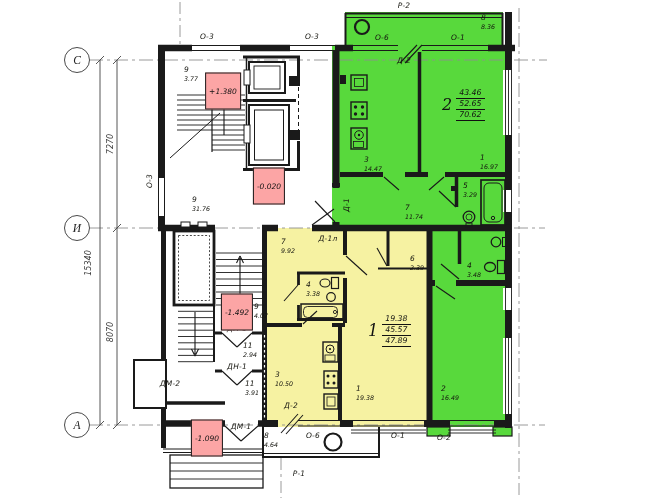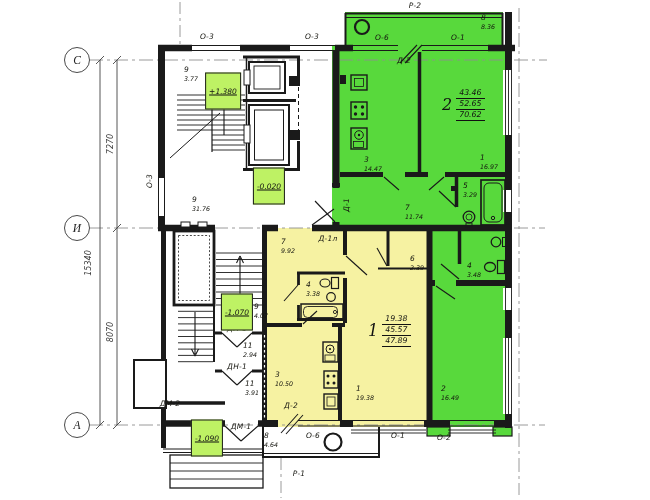--- a/index.html
+++ b/index.html
@@ -7,22 +7,22 @@
         font-family:"DejaVu Sans",sans-serif;}
   .plan svg{position:absolute;left:0;top:0;}
   .pl{position:absolute;transform:translate(-50%,-50%);font-style:italic;color:#15150f;
       white-space:nowrap;line-height:1;}
   .mark{font-size:7.5px;letter-spacing:0.2px;}
   .dim{font-size:8px;color:#3a3a3a;}
   .rot{transform:translate(-50%,-50%) rotate(-90deg);}
   .axc{position:absolute;transform:translate(-50%,-50%);width:24px;height:24px;border:1.2px solid #4a4a4a;
        border-radius:50%;background:#fff;display:flex;align-items:center;justify-content:center;
        font:italic 11.5px "Liberation Serif",serif;color:#222;}
-  .elevbox{position:absolute;transform:translate(-50%,-50%);border:1px solid #1a1a1a;background:#bef264;
-       font:italic 7.5px "DejaVu Sans",sans-serif;padding:13px 3px;color:#111;text-decoration:underline;}
+  .elevbox{position:absolute;transform:translate(-50%,-50%);border:1px solid #1a1a1a;background:#fca5a5;
+       font:italic 7.5px "DejaVu Sans",sans-serif;padding:13px 3px;color:#111;}
   .room{position:absolute;transform:translate(-50%,-50%);display:flex;flex-direction:column;
        align-items:flex-start;gap:1px;}
   .room .rn{font:italic 7.5px "DejaVu Sans",sans-serif;color:#15150f;display:block;}
   .room .ra{font:italic 6.3px "DejaVu Sans",sans-serif;color:#15150f;display:block;}
   .apt{position:absolute;display:flex;align-items:center;gap:4px;}
   .apt .num{font:italic 16px "DejaVu Serif",serif;color:#111;}
   .apt .fr span{display:block;text-align:center;font:italic 7.8px "DejaVu Sans",sans-serif;
        color:#111;border-bottom:1px solid #111;padding:0 3px 1px;}
 </style>
 </head>
@@ -271,40 +271,40 @@
   <div class="axc" style="left:77px;top:228px">И</div>
   <div class="axc" style="left:77px;top:425px">А</div>
 
   <div class="pl dim rot" style="left:111px;top:144px">7270</div>
   <div class="pl dim rot" style="left:89px;top:263px">15340</div>
   <div class="pl dim rot" style="left:111px;top:332px">8070</div>
 
   <div class="pl mark" style="left:207px;top:37px">О-3</div>
   <div class="pl mark" style="left:312px;top:37px">О-3</div>
   <div class="pl mark rot" style="left:150px;top:181px">О-3</div>
-  <div class="pl mark" style="left:415px;top:6px">Р-2</div>
+  <div class="pl mark" style="left:404px;top:6px">Р-2</div>
   <div class="pl mark" style="left:382px;top:38px">О-6</div>
   <div class="pl mark" style="left:458px;top:38px">О-1</div>
   <div class="pl mark" style="left:313px;top:436px">О-6</div>
   <div class="pl mark" style="left:398px;top:436px">О-1</div>
   <div class="pl mark" style="left:444px;top:438px">О-2</div>
   <div class="pl mark" style="left:299px;top:474px">Р-1</div>
 
   <div class="pl mark" style="left:404px;top:61px">Д-2</div>
   <div class="pl mark rot" style="left:347px;top:205px">Д-1</div>
   <div class="pl mark" style="left:328px;top:239px">Д-1л</div>
   <div class="pl mark" style="left:291px;top:406px">Д-2</div>
   <div class="pl mark" style="left:237px;top:329px">ДН-1</div>
   <div class="pl mark" style="left:237px;top:367px">ДН-1</div>
-  <div class="pl mark" style="left:170px;top:404px">ДМ-2</div>
+  <div class="pl mark" style="left:170px;top:384px">ДМ-2</div>
   <div class="pl mark" style="left:241px;top:427px">ДМ-1</div>
 
   <div class="elevbox" style="left:223px;top:91px">+1.380</div>
   <div class="elevbox" style="left:269px;top:186px">-0.020</div>
-  <div class="elevbox" style="left:237px;top:312px">-1.070</div>
+  <div class="elevbox" style="left:237px;top:312px">-1.492</div>
   <div class="elevbox" style="left:207px;top:438px">-1.090</div>
 
   <div class="room" style="left:191px;top:73px">
     <span class="rn">9</span>
     <span class="ra">3.77</span>
   </div>
   <div class="room" style="left:201px;top:203px">
     <span class="rn">9</span>
     <span class="ra">31.76</span>
   </div>

